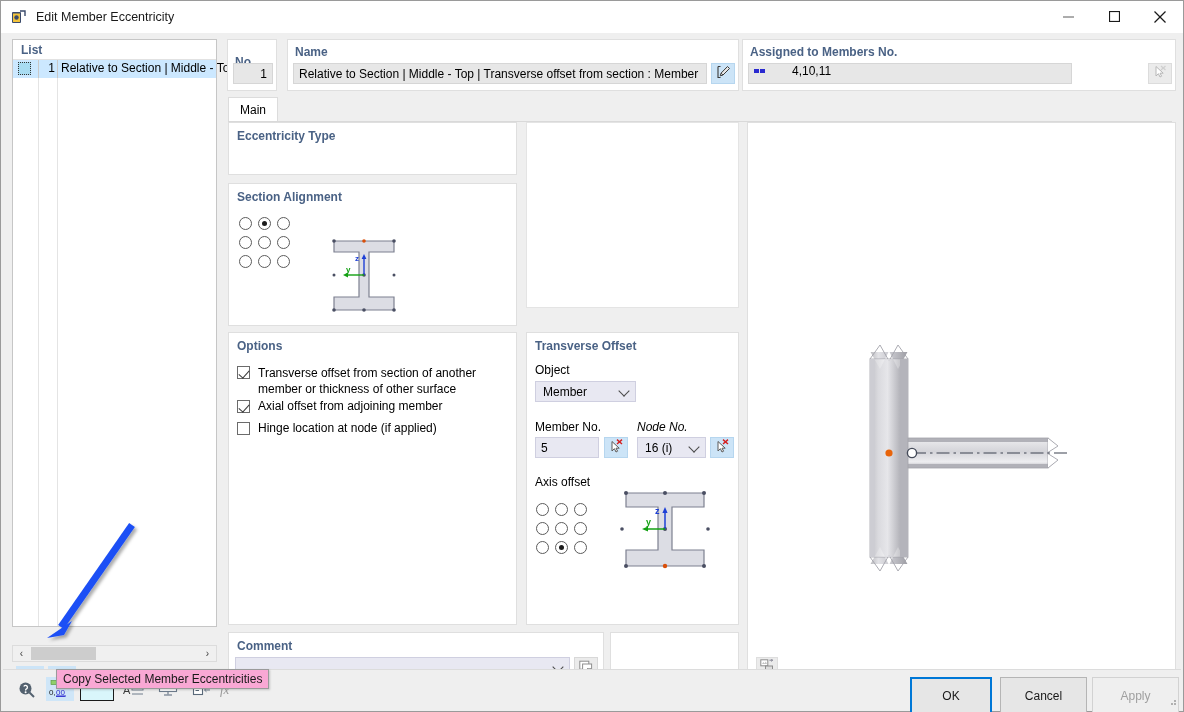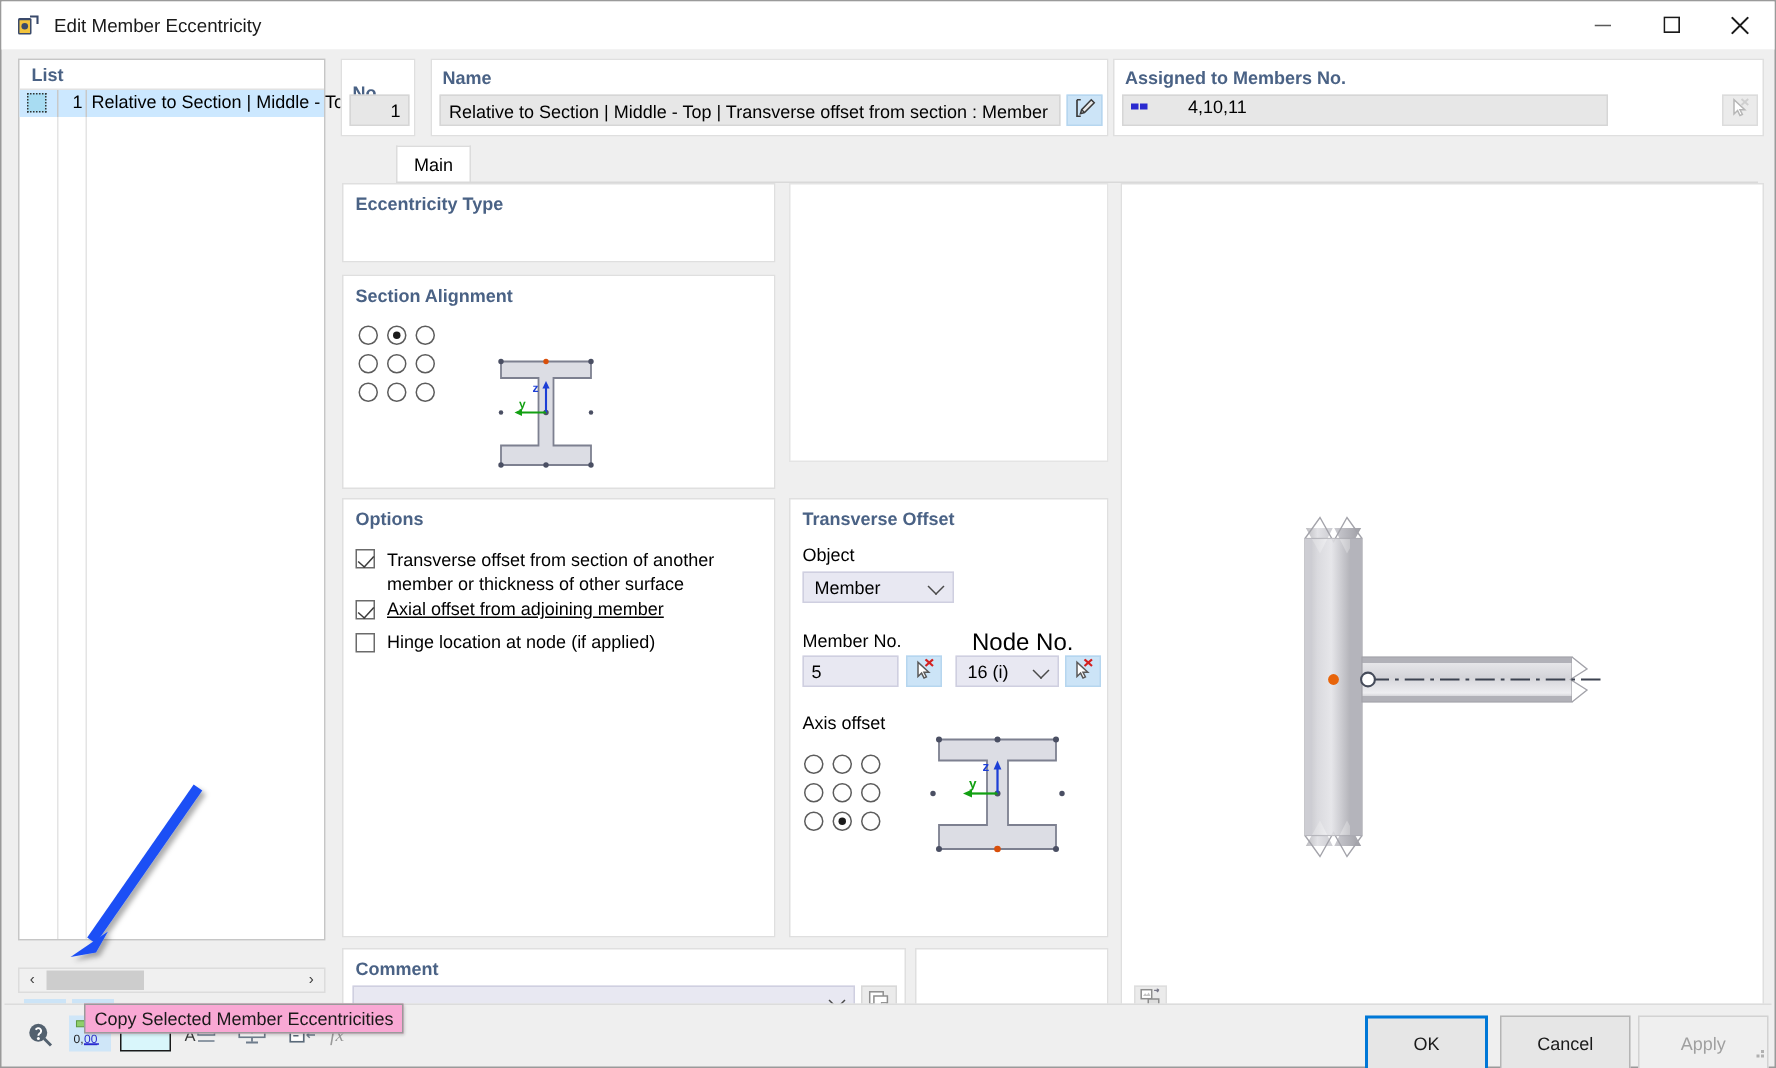--- a/index.html
+++ b/index.html
@@ -55,21 +55,21 @@
   .tb-btn { position:absolute; top:0; width:28px; height:24px; display:flex; align-items:center; justify-content:center; }
   .tb-on { background:#cce4f7; }
   .tb-del { position:absolute; left:178px; top:0; width:28px; height:24px; display:flex; align-items:center; justify-content:center; }
 
   
   .fieldlbl { font-size:12px; font-weight:bold; color:#4a6285; }
   .inp { background:#e7e7e7; border:1px solid #d6d6d6; font-family:"Liberation Sans",sans-serif; font-size:12px; color:#000; padding:0 5px; }
   .inp-lav { background:#e8e8f2; border:1px solid #cfcfe0; }
 
   
-  .tabstrip { position:absolute; left:226px; top:64px; right:10px; height:25px;margin-left:36px; }
+  .tabstrip { position:absolute; left:226px; top:64px; right:10px; height:25px; }
   .tabstrip:after { content:""; position:absolute; left:0; right:0; bottom:0; height:1px; background:#d9d9d9; }
   .tab { position:absolute; left:0; top:0; width:50px; height:25px; background:#fff; border:1px solid #dcdcdc; border-bottom:none;
          display:flex; align-items:center; justify-content:center; font-size:12px; }
 
   
   .radio { width:13px; height:13px; border:1px solid #5c5c5c; border-radius:50%; background:#fff; position:relative; display:inline-block; }
   .radio.sel:after { content:""; position:absolute; left:3px; top:3px; width:5px; height:5px; border-radius:50%; background:#1b1b1b; }
   .rgrid { position:absolute; display:grid; grid-template-columns:repeat(3,19px); grid-template-rows:repeat(3,19px); }
   .rcell { display:flex; align-items:center; justify-content:center; }
 
@@ -312,21 +312,21 @@
     </div>
 
     <div class="gbox" style="left:226px; top:299px; width:289px; height:293px;">
       <span class="gtitle" style="left:8px; top:6px;">Options</span>
 
       <label style="position:absolute; left:8px; top:32px; width:275px; display:flex; gap:8px; align-items:flex-start; line-height:16px;">
         <span class="cbx on" style="margin-top:1px;"></span>
         <span>Transverse offset from section of another member or thickness of other surface</span>
       </label>
 
-      <label style="position:absolute; left:8px; top:65px; width:275px; display:flex; gap:8px; align-items:center; line-height:16px;text-decoration:underline;">
+      <label style="position:absolute; left:8px; top:65px; width:275px; display:flex; gap:8px; align-items:center; line-height:16px;">
         <span class="cbx on"></span>
         <span>Axial offset from adjoining member</span>
       </label>
 
       <label style="position:absolute; left:8px; top:87px; width:275px; display:flex; gap:8px; align-items:center; line-height:16px;">
         <span class="cbx"></span>
         <span>Hinge location at node (if applied)</span>
       </label>
     </div>
 
@@ -345,21 +345,21 @@
       <input class="inp inp-lav" style="position: absolute; left: 8px; top: 104px; width: 64px; height: 21px;" value="5">
       <div class="pickbtn" style="position:absolute; left:77px; top:104px; width:24px; height:21px;">
         <span>
         <svg width="14" height="14" viewBox="0 0 14 14">
           <path d="M3 2.5 L3 12 L5.4 9.7 L7 13 L8.6 12.2 L7 9.2 L10.2 9.2 Z" fill="#fff" stroke="#5a5a5a" stroke-width="1"></path>
           <line x1="8" y1="0.6" x2="13" y2="5" stroke="#d42020" stroke-width="1.4"></line>
           <line x1="13" y1="0.6" x2="8" y2="5" stroke="#d42020" stroke-width="1.4"></line>
         </svg></span>
       </div>
 
-      <span style="position:absolute; left:121px; top:87px; font-size:16px;">Node No.</span>
+      <span style="position:absolute; left:110px; top:87px; font-size:12px;font-style:italic;">Node No.</span>
       <div class="combo" style="position:absolute; left:110px; top:104px; width:69px; height:21px;">
         <span class="cv">16 (i)</span>
         <span class="chev"></span>
       </div>
       <div class="pickbtn" style="position:absolute; left:183px; top:104px; width:24px; height:21px;">
         <span>
         <svg width="14" height="14" viewBox="0 0 14 14">
           <path d="M3 2.5 L3 12 L5.4 9.7 L7 13 L8.6 12.2 L7 9.2 L10.2 9.2 Z" fill="#fff" stroke="#5a5a5a" stroke-width="1"></path>
           <line x1="8" y1="0.6" x2="13" y2="5" stroke="#d42020" stroke-width="1.4"></line>
           <line x1="13" y1="0.6" x2="8" y2="5" stroke="#d42020" stroke-width="1.4"></line>

